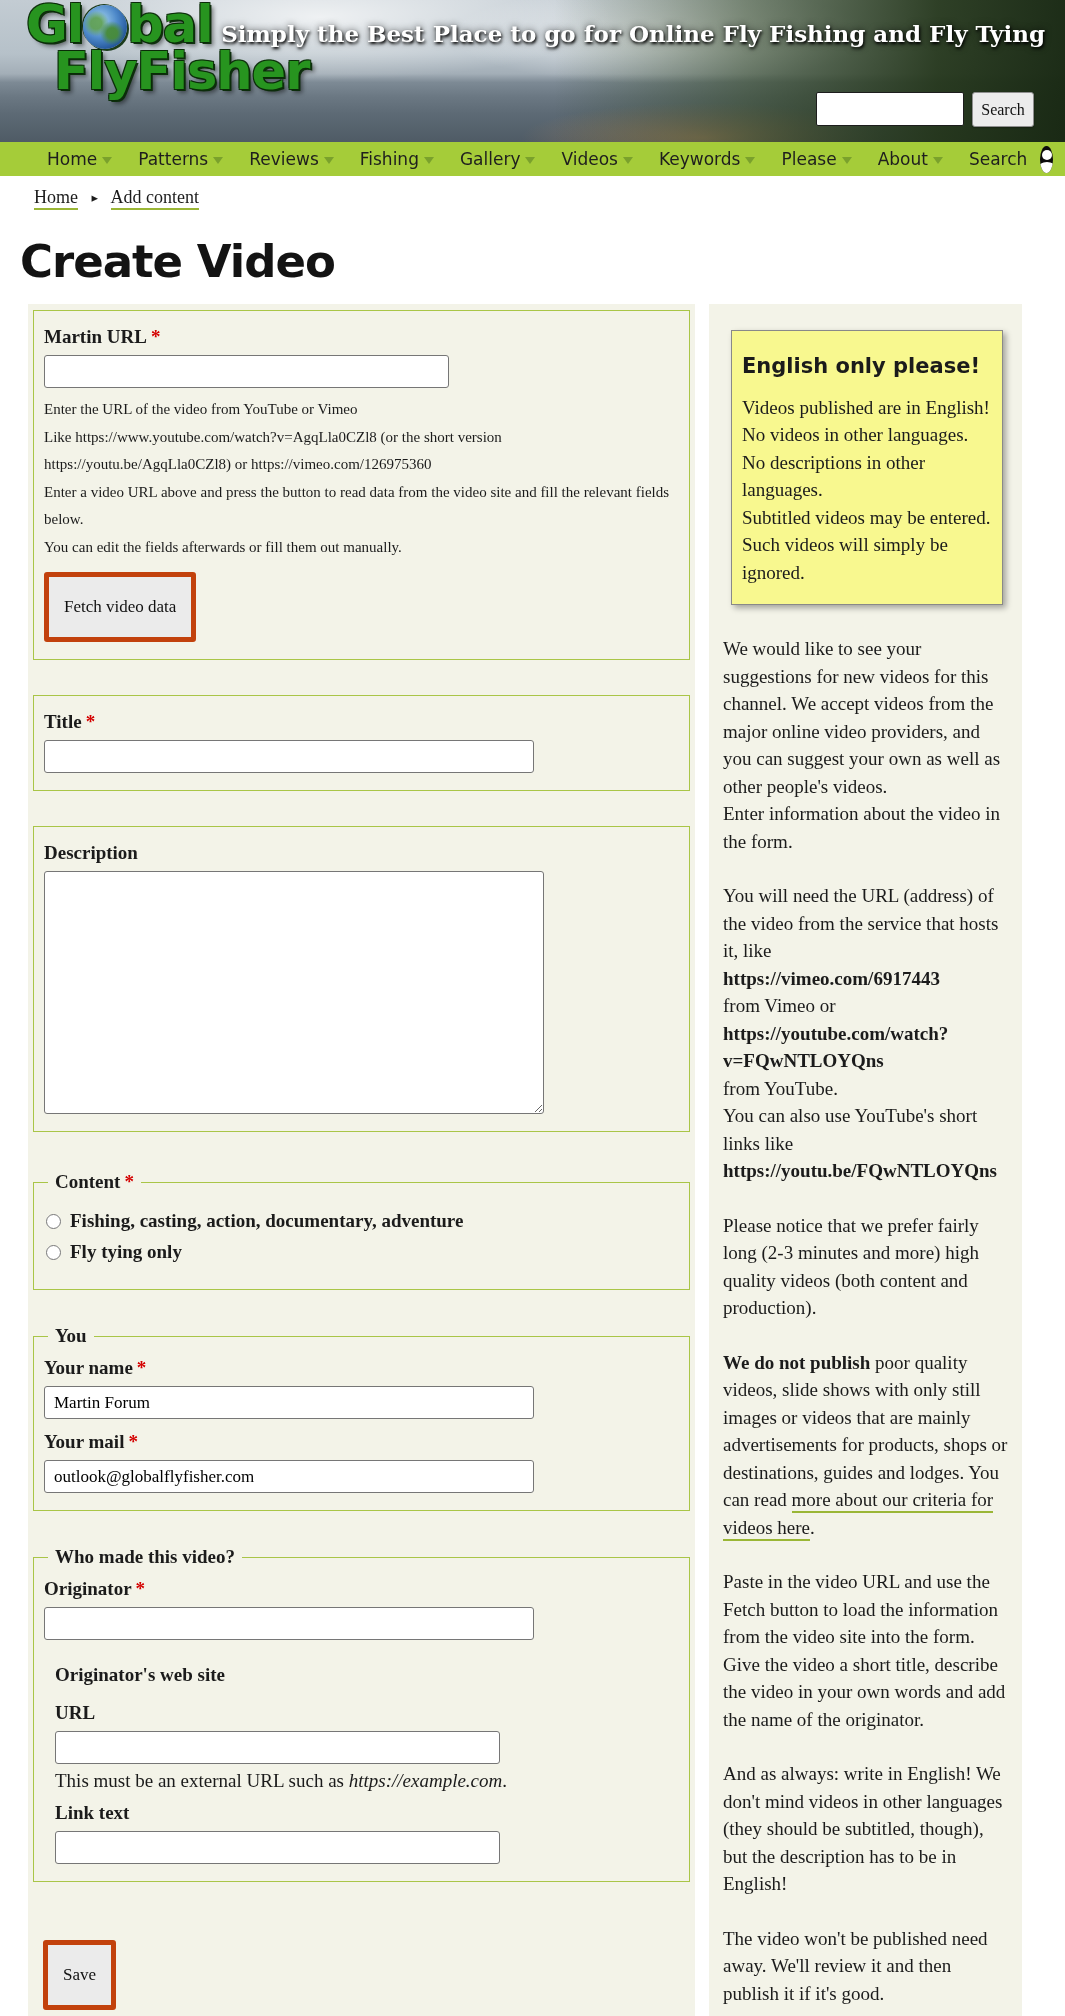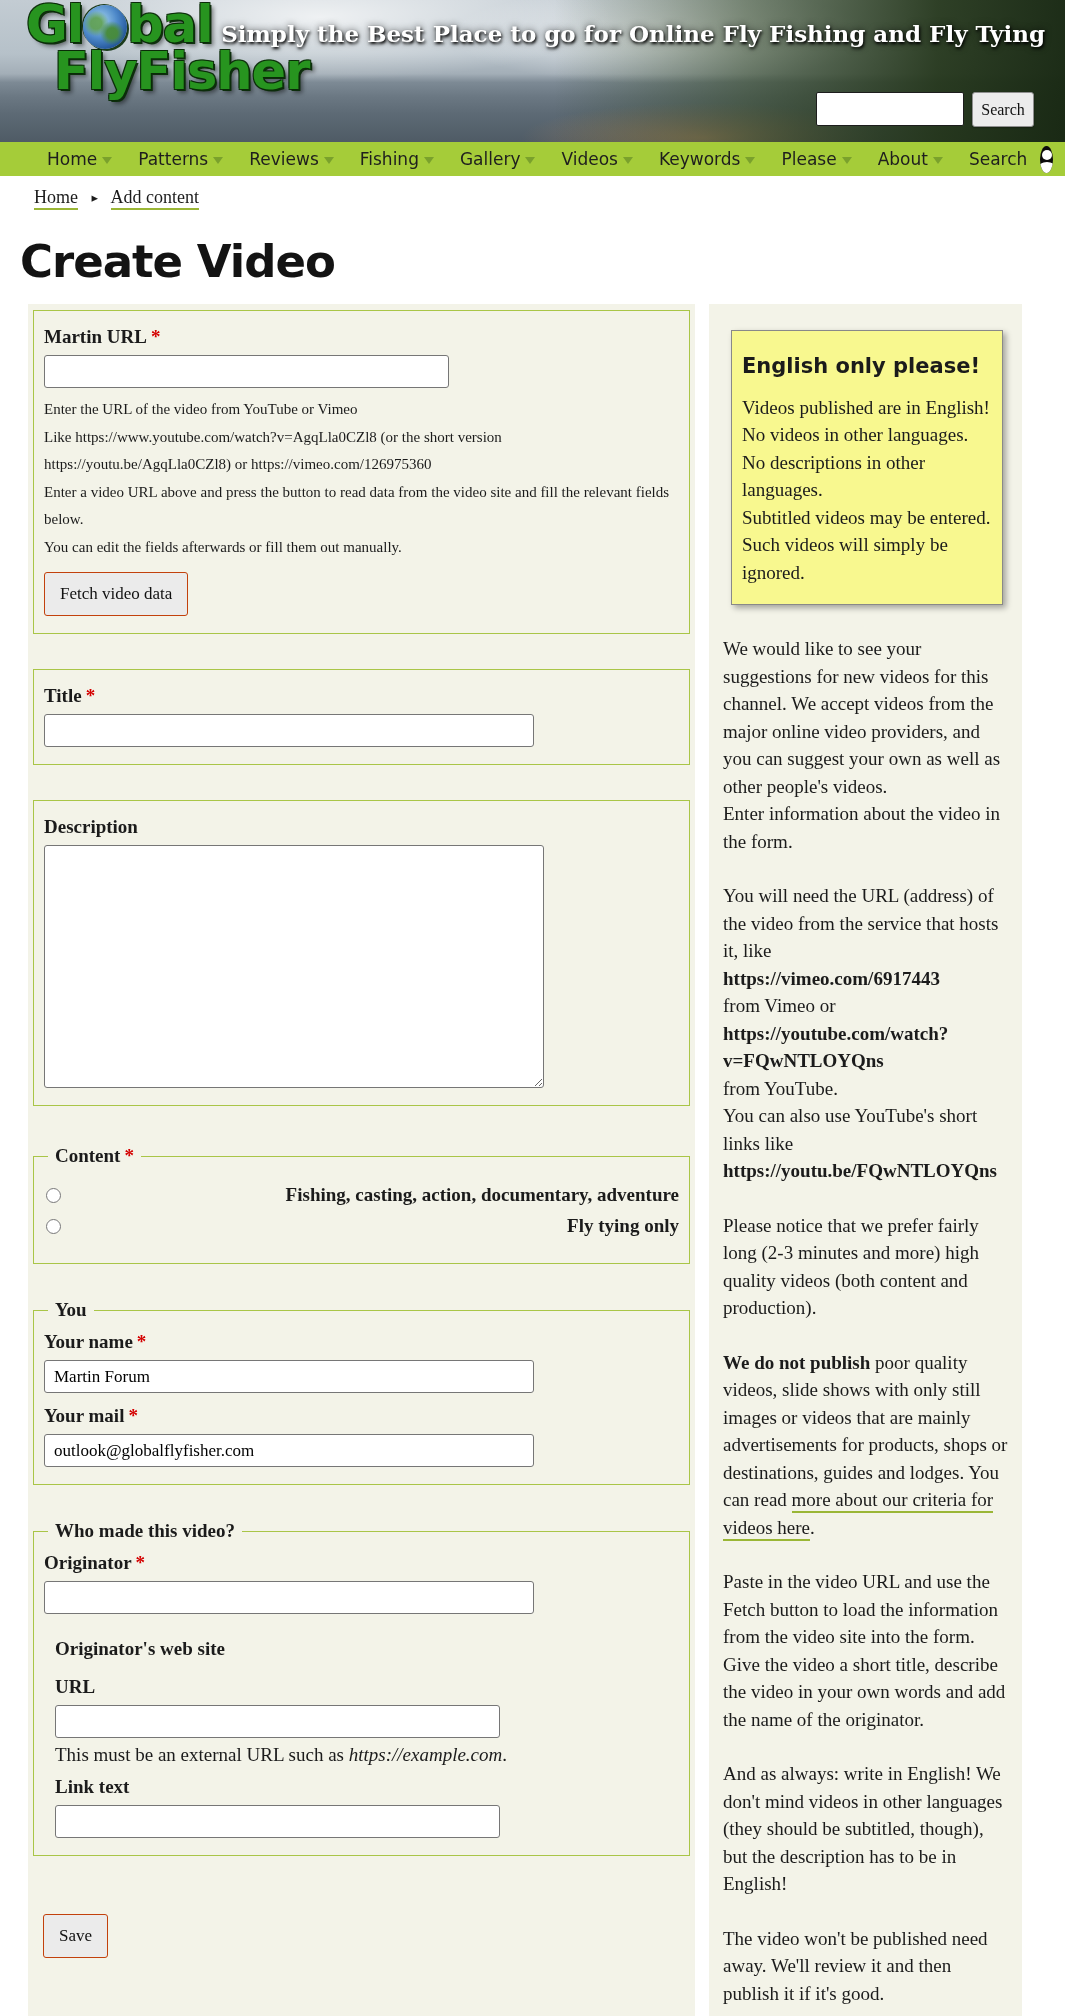--- a/index.html
+++ b/index.html
@@ -80,25 +80,25 @@
   fieldset.box-fs { padding-top:8px; }
   legend { font-weight:bold; font-size:19px; padding:0 7px; margin-left:4px; }
   .flabel { font-weight:bold; font-size:19px; margin:2px 0 7px 0; }
   .req { color:#d40000; margin-left:4px; font-weight:bold; }
   input.text { height:33px; border:1px solid #767676; border-radius:3px; background:#fff;
     font:17px "Liberation Serif", serif; padding:0 9px; display:block; }
   .w-url  { width:405px; }
   .w-full { width:490px; }
   .w-mid  { width:445px; }
   .help { font-size:15px; line-height:27.5px; white-space:pre-line; margin-top:8px; }
-  .btn { background:#ebebeb; border:1px solid #c2410c; border-radius:3px;
-    font:17px "Liberation Serif", serif; color:#111; padding:11px 15px; margin-top:11px; cursor:pointer; }
+  .btn { background:#ebebeb; border:5px solid #c2410c; border-radius:3px;
+    font:17px "Liberation Serif", serif; color:#111; padding:20px 15px; margin-top:11px; cursor:pointer; }
   textarea.desc { width:500px; height:243px; border:1px solid #767676; border-radius:3px;
     background:#fff; font:17px "Liberation Serif", serif; padding:6px 9px; resize:both; display:block; margin-top:3px; }
-  .radio-row { display:flex; align-items:center; gap:9px; font-weight:bold; font-size:19px; margin:9px 0 9px 2px;justify-content:space-between; }
+  .radio-row { display:flex; align-items:center; gap:9px; font-weight:bold; font-size:19px; margin:9px 0 9px 2px; }
   .radio-row input[type=radio] { width:15px; height:15px; margin:0; flex:0 0 auto; }
   .subgroup { margin:24px 0 0 11px; }
   .subheading { font-weight:bold; font-size:19px; margin-bottom:16px; }
   .url-help { font-size:19px; margin:6px 0 10px 0; }
   .url-help .ital { font-style:italic; }
   .save-row { margin:46px 0 0 10px; }
   .gap-lg { margin-bottom:39px; }
 
   
   .notice { background:#f8f88f; border:1px solid #898989; box-shadow:3px 3px 6px rgba(0,0,0,.33);

